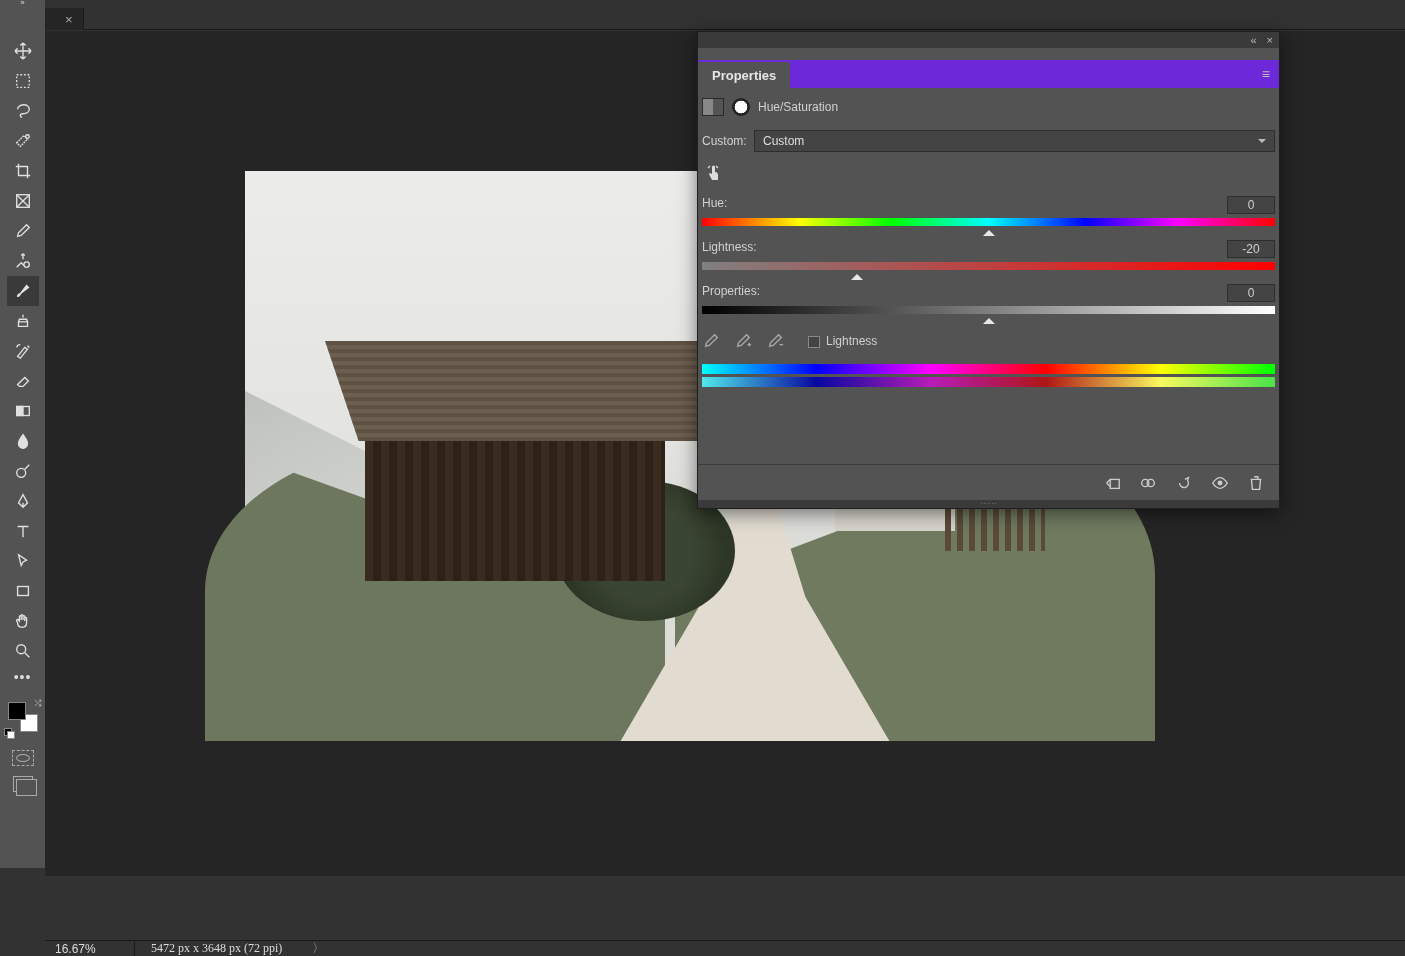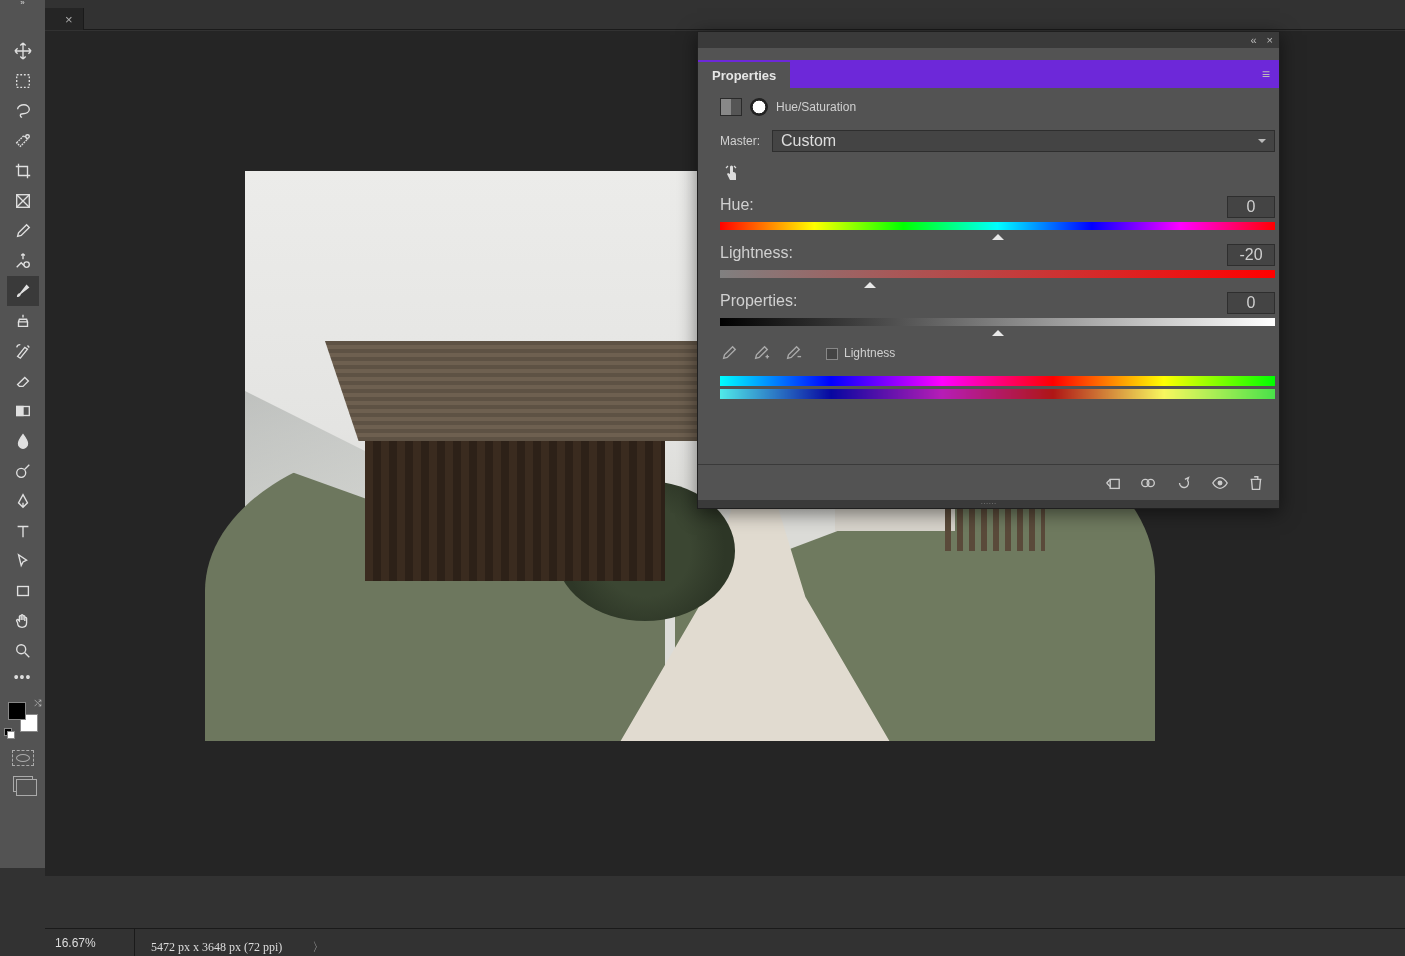--- a/index.html
+++ b/index.html
@@ -114,55 +114,55 @@
     background: #535353;
     border: 1px solid #1f1f1f;
     box-shadow: 0 4px 18px rgba(0,0,0,.5);
     display: flex; flex-direction: column;
   }
   .panel-headerbar { height:16px; background:#3a3a3a; display:flex; justify-content:flex-end; align-items:center; padding-right:6px; gap:10px;}
   .panel-headerbar span{color:#bbb;font-size:11px;}
   .panel-tabs { height:28px; background:#6d28d9; display:flex; align-items:flex-end;margin-top:12px;}
   .panel-tab { background:#535353; color:#e6e6e6; padding:6px 14px 5px; font-size:13px; font-weight:600;}
   .panel-tab-menu{margin-left:auto;margin-right:8px;color:#bbb;align-self:center;font-size:14px;letter-spacing:1px;}
-  .panel-body { flex:1; padding: 10px 4px; font-size:12px; color:#d0d0d0; overflow:hidden;margin-left:18px;}
+  .panel-body { flex:1; padding: 10px 4px; font-size:12px; color:#d0d0d0; overflow:hidden;}
   .adj-header { display:flex; align-items:center; gap:8px; margin-bottom:14px;}
   .adj-icon1 { width:22px;height:18px;background:linear-gradient(90deg,#888 50%,#555 50%);border:1px solid #2a2a2a;}
   .adj-icon2 { width:18px;height:18px;border-radius:50%;background:radial-gradient(circle,#fff 48%,#222 52%);}
   .row { display:flex; align-items:center; margin-bottom:10px; gap:8px;}
   .row-label { width:44px; color:#d0d0d0;}
-  .dropdown { flex:1; background:#444; border:1px solid #2e2e2e; padding:3px 8px; font-size:16px; color:#ddd; position:relative; height:22px; display:flex; align-items:center;}
+  .dropdown { flex:1; background:#444; border:1px solid #2e2e2e; padding:3px 8px; font-size:12px; color:#ddd; position:relative; height:22px; display:flex; align-items:center;}
   .dropdown::after{content:"";position:absolute;right:8px;top:8px;border:4px solid transparent;border-top-color:#bbb;}
   .finger-icon { width:24px;height:24px;display:flex;align-items:center;justify-content:center;}
   .finger-icon svg{width:20px;height:20px;fill:#ddd;}
   .slider-group { margin-bottom:14px;}
-  .slider-top { display:flex; justify-content:space-between; margin-bottom:4px; font-size:16px;}
+  .slider-top { display:flex; justify-content:space-between; margin-bottom:4px; font-size:12px;}
   .slider-value { width:48px; background:#444; border:1px solid #2e2e2e; text-align:center; padding:1px 4px;}
   .slider-track { position:relative; height:8px; background:#666; border-radius:0;}
   .slider-track.hue { background: linear-gradient(90deg,#ff0000,#ffff00 17%,#00ff00 33%,#00ffff 50%,#0000ff 67%,#ff00ff 83%,#ff0000);}
   .slider-track.sat { background: linear-gradient(90deg,#808080,#ff0000);}
   .slider-track.light { background: linear-gradient(90deg,#000,#fff);}
   .slider-thumb { position:absolute; top:6px; width:0;height:0;border:6px solid transparent;border-bottom-color:#e8e8e8; transform:translateX(-6px);}
   .eyedrop-row{display:flex;align-items:center;gap:14px;margin:18px 0 14px;}
   .eyedrop-row svg{width:18px;height:18px;stroke:#aaa;fill:none;stroke-width:1.5;}
   .checkbox{width:12px;height:12px;border:1px solid #888;background:#444;display:inline-block;margin-right:6px;vertical-align:middle;}
   .color-bars { margin-top:8px;}
   .color-bar { height:10px; background: linear-gradient(90deg,#00ffff,#0000ff 20%,#ff00ff 40%,#ff0000 60%,#ffff00 80%,#00ff00);}
   .color-bar + .color-bar{margin-top:3px; filter:saturate(.6);}
   .panel-footer { height:36px; border-top:1px solid #3a3a3a; display:flex; justify-content:flex-end; align-items:center; gap:18px; padding-right:14px;}
   .panel-footer svg{width:18px;height:18px;stroke:#ccc;fill:none;stroke-width:1.5;}
   .panel-drag{height:8px;background:#3a3a3a;text-align:center;font-size:8px;color:#777;line-height:7px;}
 
   .statusbar {
     position: absolute;
     bottom: 0; left: 45px; right: 0;
-    height: 28px;
+    height: 16px;
     background: #323232;
     border-top: 1px solid #1a1a1a;
-    display:flex; align-items:flex-end;
+    display:flex; align-items:center;
     font-size:12px; color:#ddd;margin-top:20px;
   }
   .status-zoom { width:90px; padding-left:10px; border-right:1px solid #1a1a1a; height:100%; display:flex;align-items:center;}
   .status-info { padding-left:16px; display:flex;align-items:center;font-family:Liberation Serif, serif;}
   .status-chevron{margin-left:30px;color:#aaa;}
 </style>
 </head>
 <body>
 
 <div class="top-expand">»</div>
@@ -326,21 +326,21 @@
     <div class="panel-tab">Properties</div>
     <div class="panel-tab-menu">≡</div>
   </div>
   <div class="panel-body">
     <div class="adj-header">
       <div class="adj-icon1"></div>
       <div class="adj-icon2"></div>
       <span>Hue/Saturation</span>
     </div>
     <div class="row">
-      <span class="row-label">Master:</span>
+      <span class="row-label">Custom:</span>
       <div class="dropdown">
         <span>Custom</span>
       </div>
     </div>
     <div class="row">
       <div class="finger-icon">
         <svg viewBox="0 0 20 20">
             <path d="M8 3v7l-2-1-1 1 3 6h6v-5c0-2-1-3-3-3V3a1.5 1.5 0 00-3 0z" fill="#ddd"></path>
             <path d="M6 2l-2 2M12 2l2 2" stroke="#ddd" stroke-width="1.2"></path>
           </svg>

